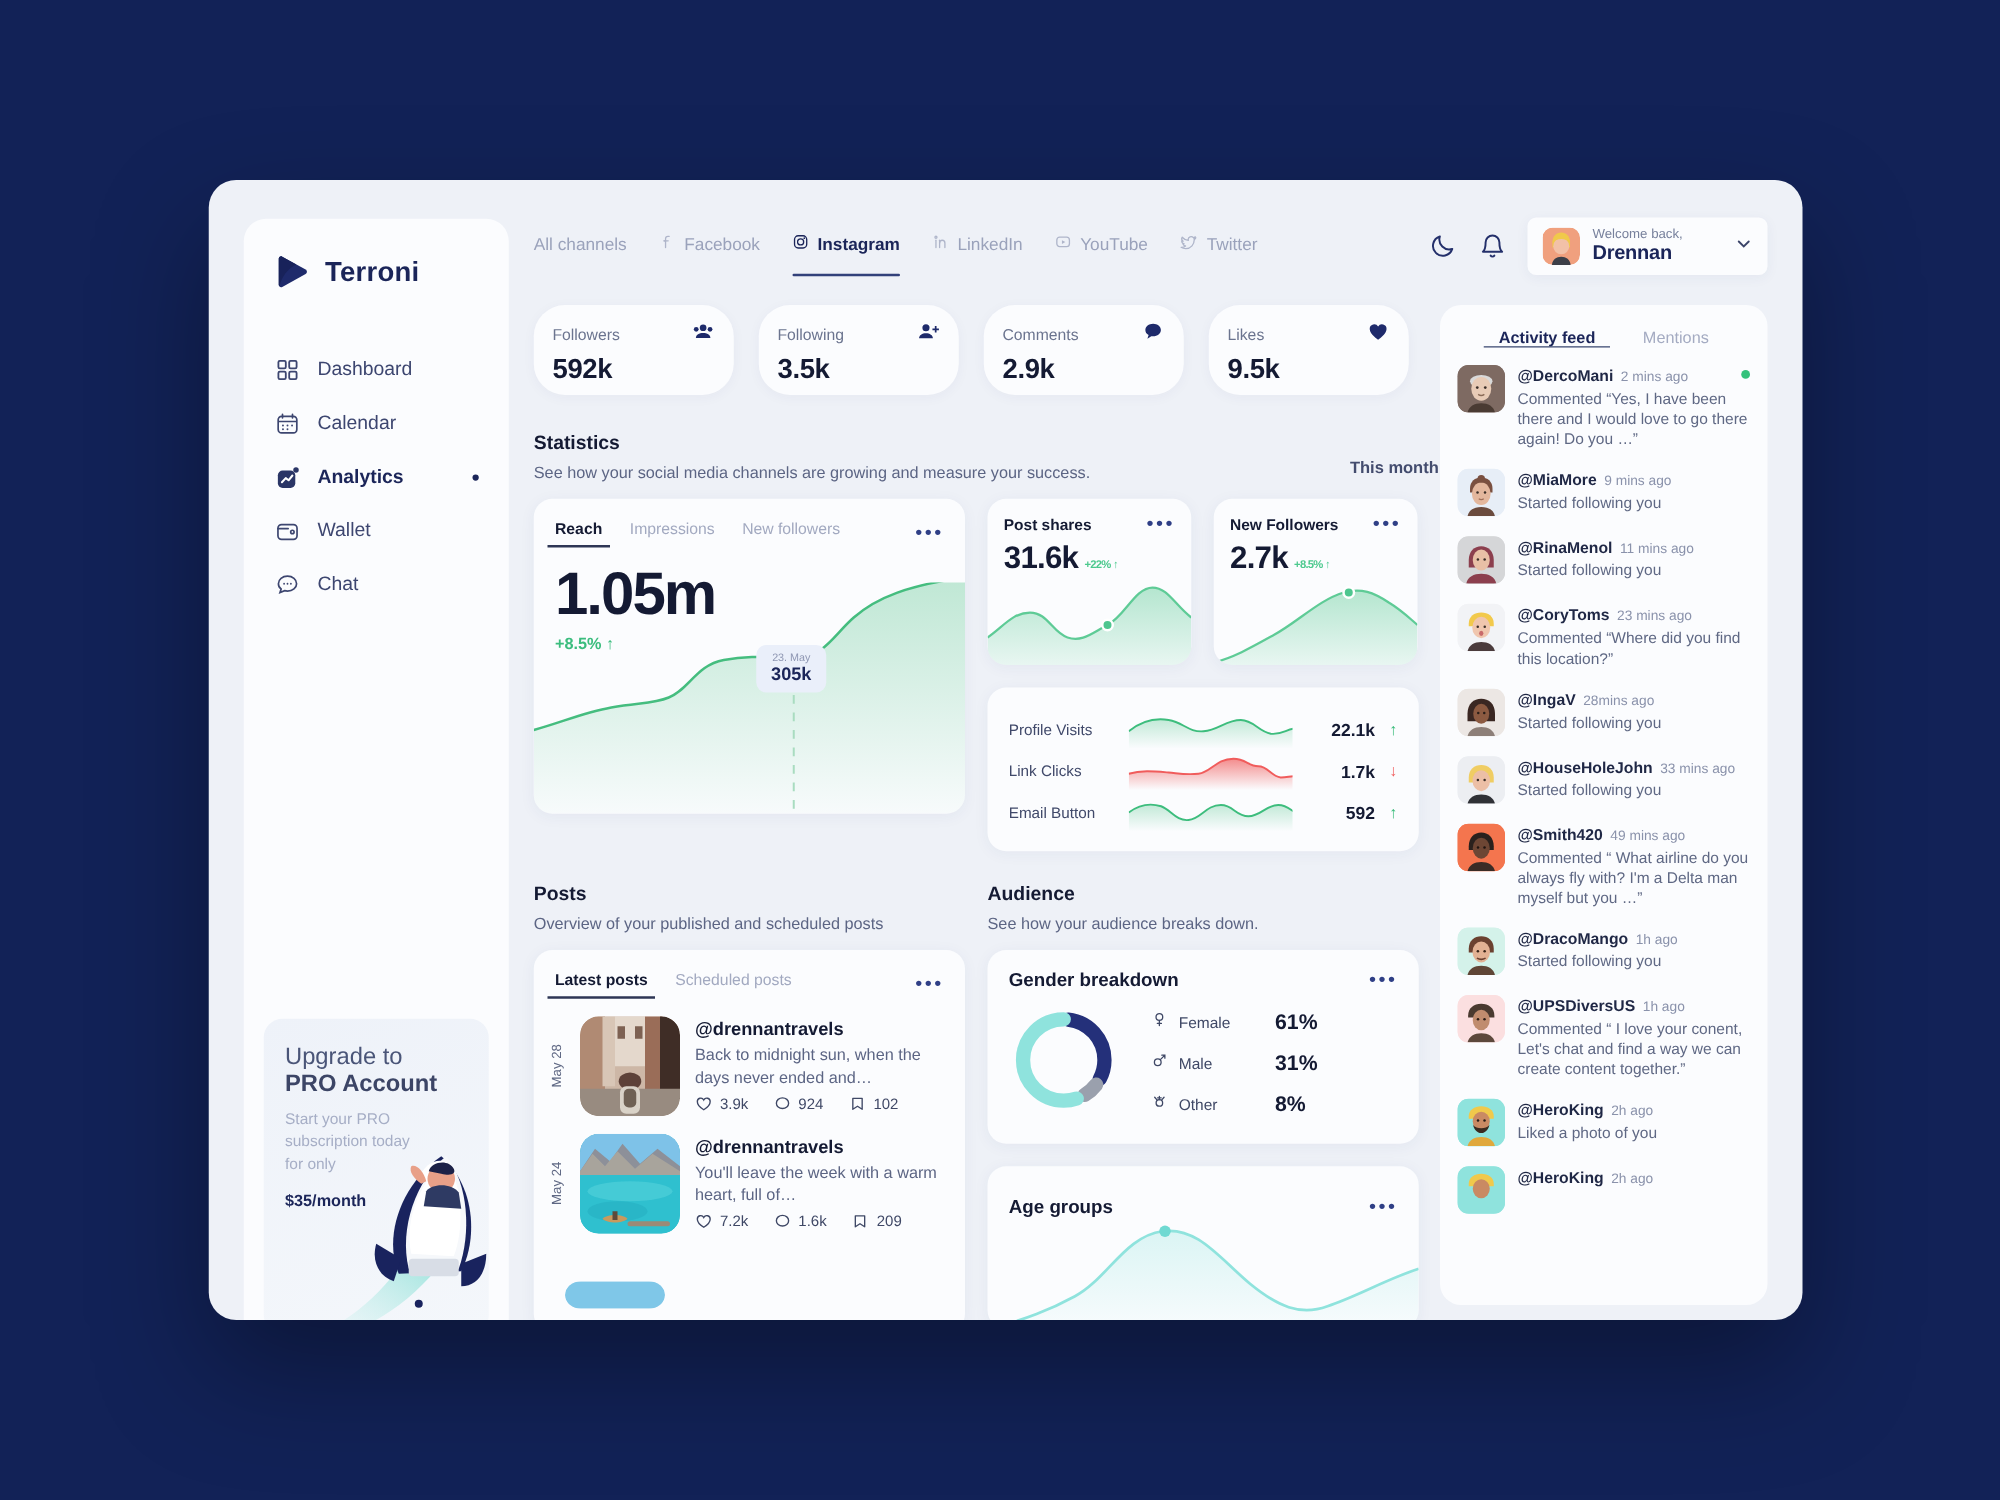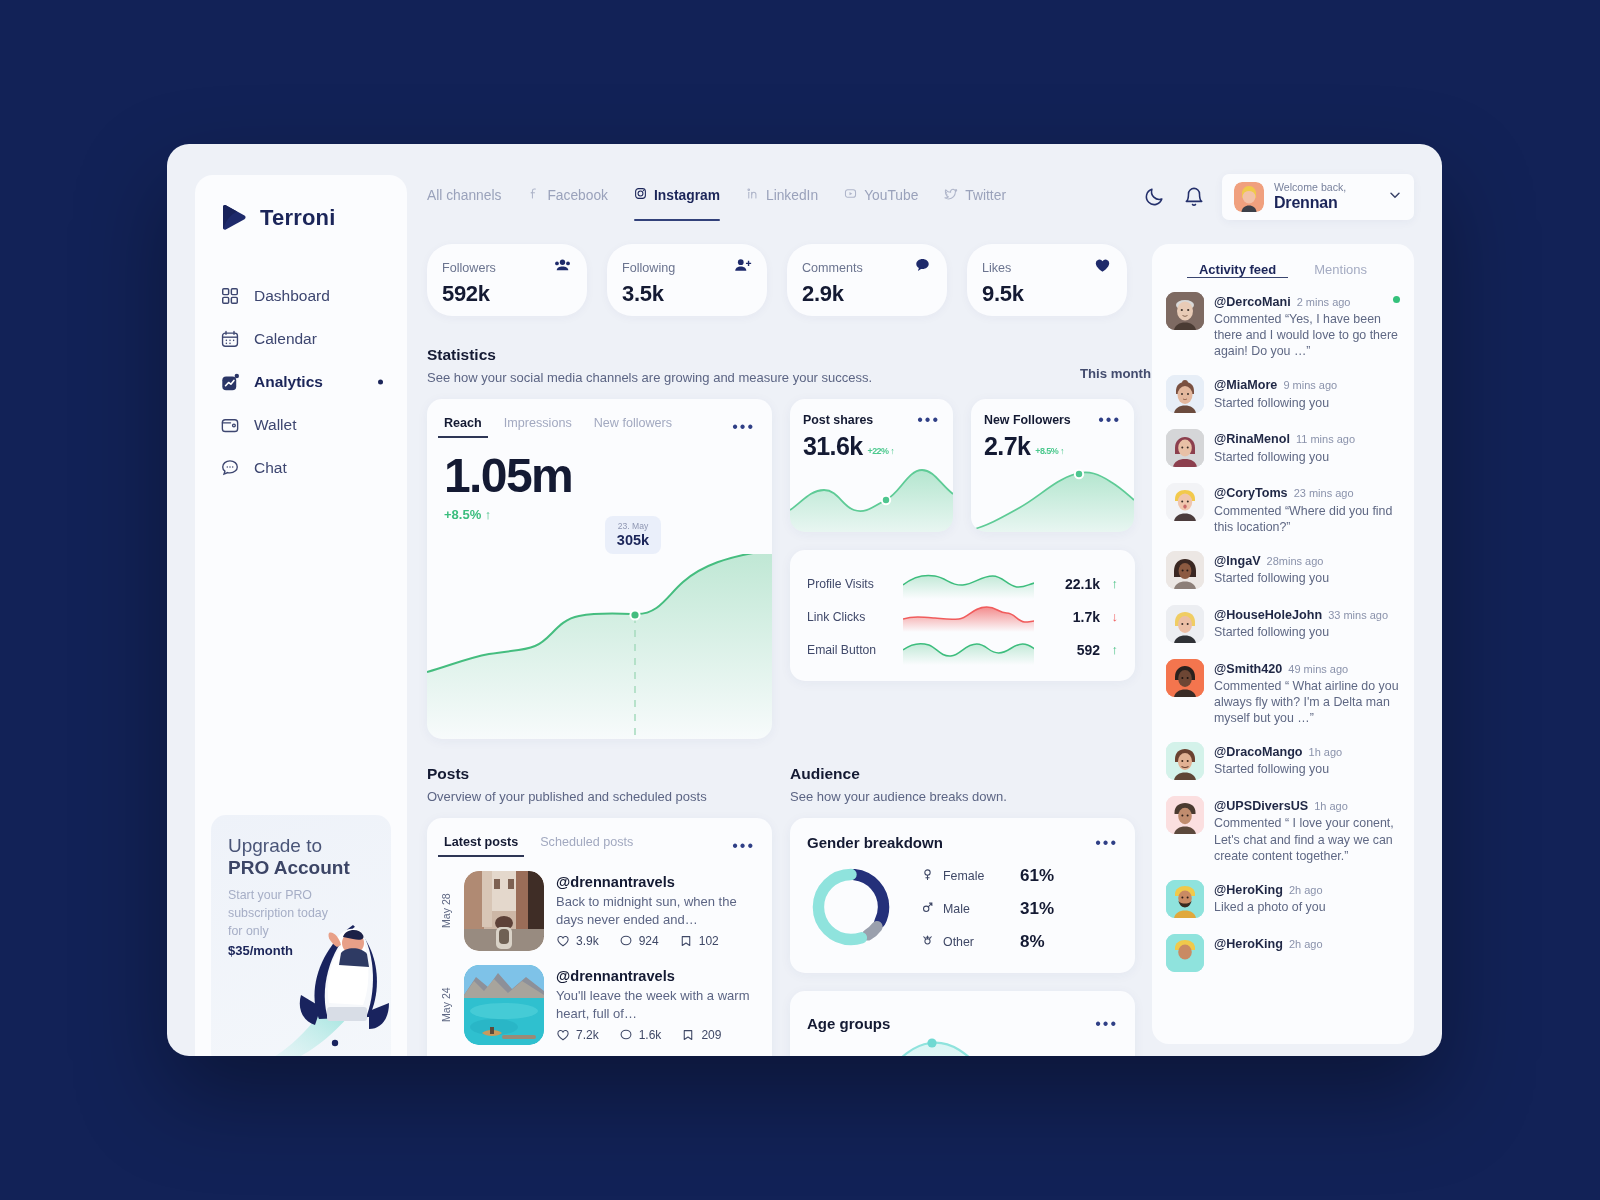--- a/index.html
+++ b/index.html
@@ -47,21 +47,21 @@
     position: absolute; left: 16px; bottom: 108px;
     width: 180px; height: 252px;
     background: linear-gradient(160deg,#eef2f9 0%, #f4f7fb 100%);
     border-radius: 15px;
     padding: 20px 17px 0 17px;
     overflow: hidden;
   }
   .pro-t1 { font-size: 19px; color: #4a5578; font-weight: 400; line-height: 1.15; }
   .pro-t2 { font-size: 19px; color: #3c4566; font-weight: 700; line-height: 1.2; margin-bottom: 7px;}
   .pro-desc { font-size: 12.4px; color: #a6aec6; line-height: 1.45; width: 112px;}
-  .pro-price { font-size: 13px; color: #1b2559; font-weight: 700; margin-top: 2px;}
+  .pro-price { font-size: 13px; color: #1b2559; font-weight: 700; margin-top: 12px;}
   .rocket { position: absolute; right: -6px; bottom: -4px; width: 140px; height: 180px;}
 
   
   .main {
     position: absolute; left: 260px; top: 0;
     width: 740px; height: 912px;
     padding: 34px 0 0 0;
   }
 
   
@@ -93,21 +93,21 @@
   .col-r { width: 345px; }
 
   .card { background: #fbfcfe; border-radius: 15px; box-shadow: 0 2px 12px rgba(35,52,110,.05); position: relative; overflow: hidden;}
 
   .inner-tabs { display: flex; align-items: center; gap: 22px; padding: 17px 17px 0 17px; }
   .itab { font-size: 12.6px; color: #a2a9c0; position: relative; padding-bottom: 8px; cursor:pointer;}
   .itab.active { color: #141a33; font-weight: 700; }
   .itab.active:after { content:""; position:absolute; left:-6px; right:-6px; bottom:0; height:1.6px; background:#2e3655;}
   .dots { margin-left: auto; letter-spacing: 2px; color: #2f3f86; font-size: 16px; line-height: 0; cursor:pointer;}
 
-  .reach-card { height: 340px; }
+  .reach-card { height: 252px; }
   .big-num { font-size: 48px; font-weight: 700; color: #141a33; letter-spacing: -1.6px; padding: 14px 0 0 17px; line-height: 1;}
   .delta { font-size: 13px; font-weight: 700; color: #3bbd7e; padding-left: 17px; margin-top: 7px;}
   .reach-chart { position: absolute; left: 0; right: 0; bottom: 0; height: 185px; }
   .tooltip { position: absolute; left: 178px; top: 117px; width: 56px; background: #eaeffa;
      border-radius: 8px; text-align: center; padding: 5px 0 6px 0; }
   .tooltip .tt-date { font-size: 8.6px; color: #8f97b3; }
   .tooltip .tt-val { font-size: 14.5px; font-weight: 700; color: #1b2559; margin-top: 1px; }
 
   .mini-row { display: flex; gap: 18px; }
   .mini-card { width: 163px; height: 133px; position: relative; }

